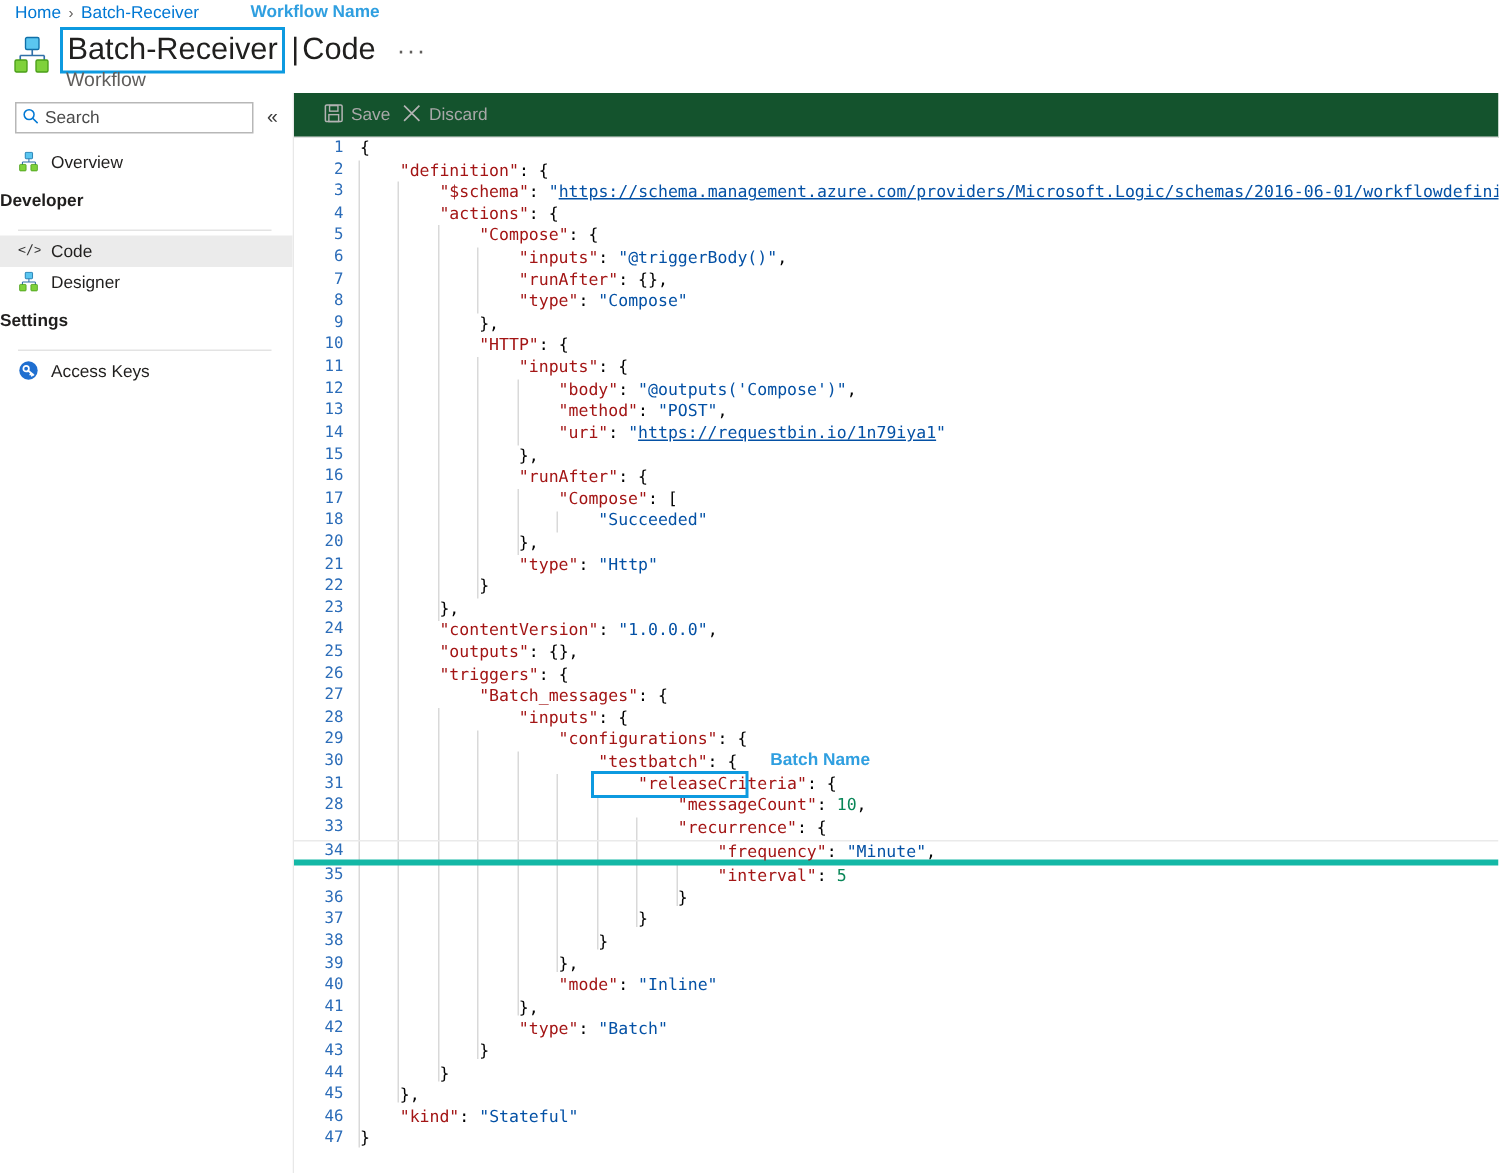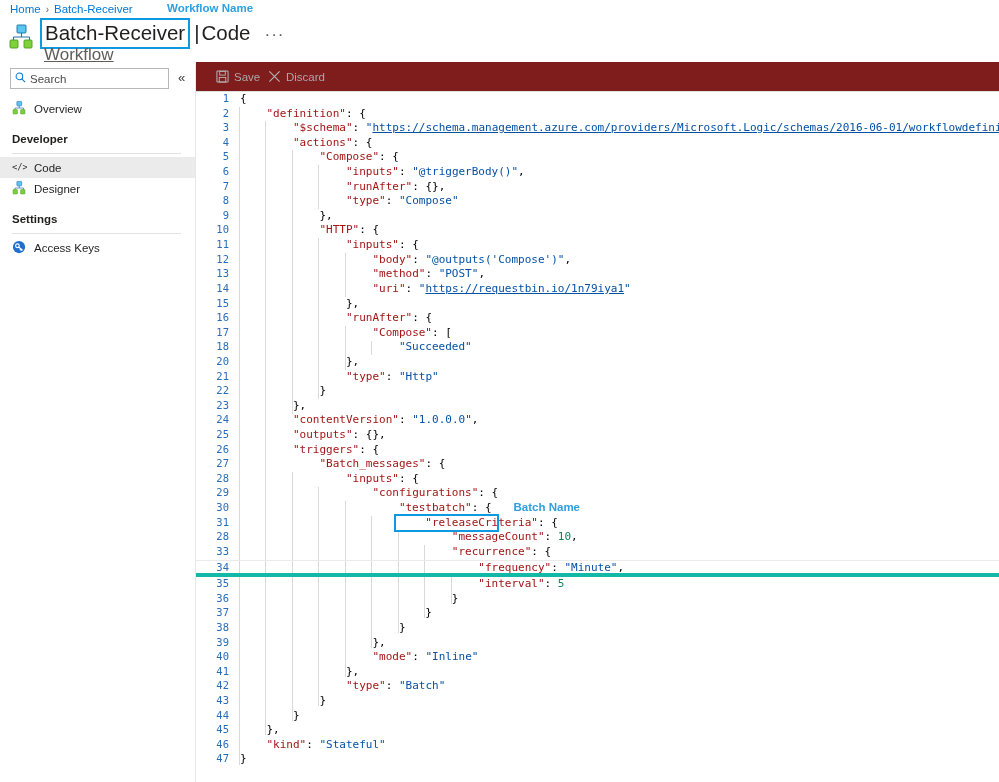--- a/index.html
+++ b/index.html
@@ -21,42 +21,42 @@
 
   
   .header{position:absolute;left:0;top:18px;width:999px;height:42px;}
   .wf-icon{position:absolute;left:9px;top:6px;width:24px;height:26px;}
   .title-wrap{position:absolute;left:40px;top:0px;display:flex;align-items:baseline;}
   .title-hl{display:inline-block;border:2.5px solid #0d9ae0;padding:0px 3px 1px 3px;}
   .title-main{font-size:20.5px;color:#201f1e;font-weight:400;line-height:26px;}
   .title-sep{font-size:20.5px;color:#201f1e;margin:0 2px 0 4px;}
   .title-sub{font-size:20.5px;color:#201f1e;font-weight:400;}
   .title-ellipsis{font-size:17px;color:#605e5c;margin-left:14px;letter-spacing:1px;}
-  .subtitle{position:absolute;left:44px;top:27px;font-size:17px;color:#605e5c;text-decoration:underline;}
+  .subtitle{position:absolute;left:44px;top:27px;font-size:13px;color:#605e5c;}
 
   
   .leftpane{position:absolute;left:0;top:62px;width:195px;height:720px;background:#fff;}
   .searchrow{position:absolute;left:0;top:6px;width:195px;height:24px;}
   .searchbox{position:absolute;left:10px;top:0;width:159px;height:21px;border:1px solid #b7b7b7;
     background:#fff;display:flex;align-items:center;gap:4px;padding:0 4px;box-sizing:border-box;}
   .search-ph{font-size:11.5px;color:#4a4a4a;text-align:center;}
   .collapse-btn{position:absolute;left:178px;top:2px;font-size:13px;color:#3b3b3b;cursor:pointer;}
 
   .navlist{position:absolute;left:0;top:36px;width:195px;}
   .nav-item{position:relative;height:21px;display:flex;align-items:center;gap:7px;padding-left:12px;
     font-size:11.5px;color:#201f1e;cursor:pointer;box-sizing:border-box;}
   .nav-item.selected{background:#ebebeb;}
-  .nav-group{position:relative;height:22px;display:flex;align-items:center;padding-left:12px;
+  .nav-group{position:relative;height:22px;display:flex;align-items:flex-start;
     font-size:11.5px;font-weight:bold;color:#201f1e;margin-top:9px;}
   .nav-rule{height:1px;background:#e3e3e3;margin:3px 14px 3px 12px;}
   .nav-label{white-space:nowrap;}
   .ico{width:15px;height:15px;display:inline-block;flex:none;position:relative;}
 
   
-  .toolbar{position:absolute;left:196px;top:62px;width:803px;height:30px;background:#7f1d1d;}
+  .toolbar{position:absolute;left:196px;top:62px;width:803px;height:30px;background:#14532d;}
   .tb-sep{position:absolute;left:0;top:29px;width:803px;height:1px;background:#e1e1e1;}
   .tb-btn{position:absolute;top:5px;height:20px;display:flex;align-items:center;gap:5px;
     font-size:11.5px;color:#a8a8a8;cursor:default;}
   .tb-save{left:20px;}
   .tb-discard{left:72px;}
 
   
   .editor{position:absolute;left:196px;top:92px;width:803px;height:690px;background:#fff;
     font-family:"DejaVu Sans Mono","Liberation Mono",monospace;font-size:11px;}
   .code-row{position:relative;height:14.62px;white-space:pre;}

